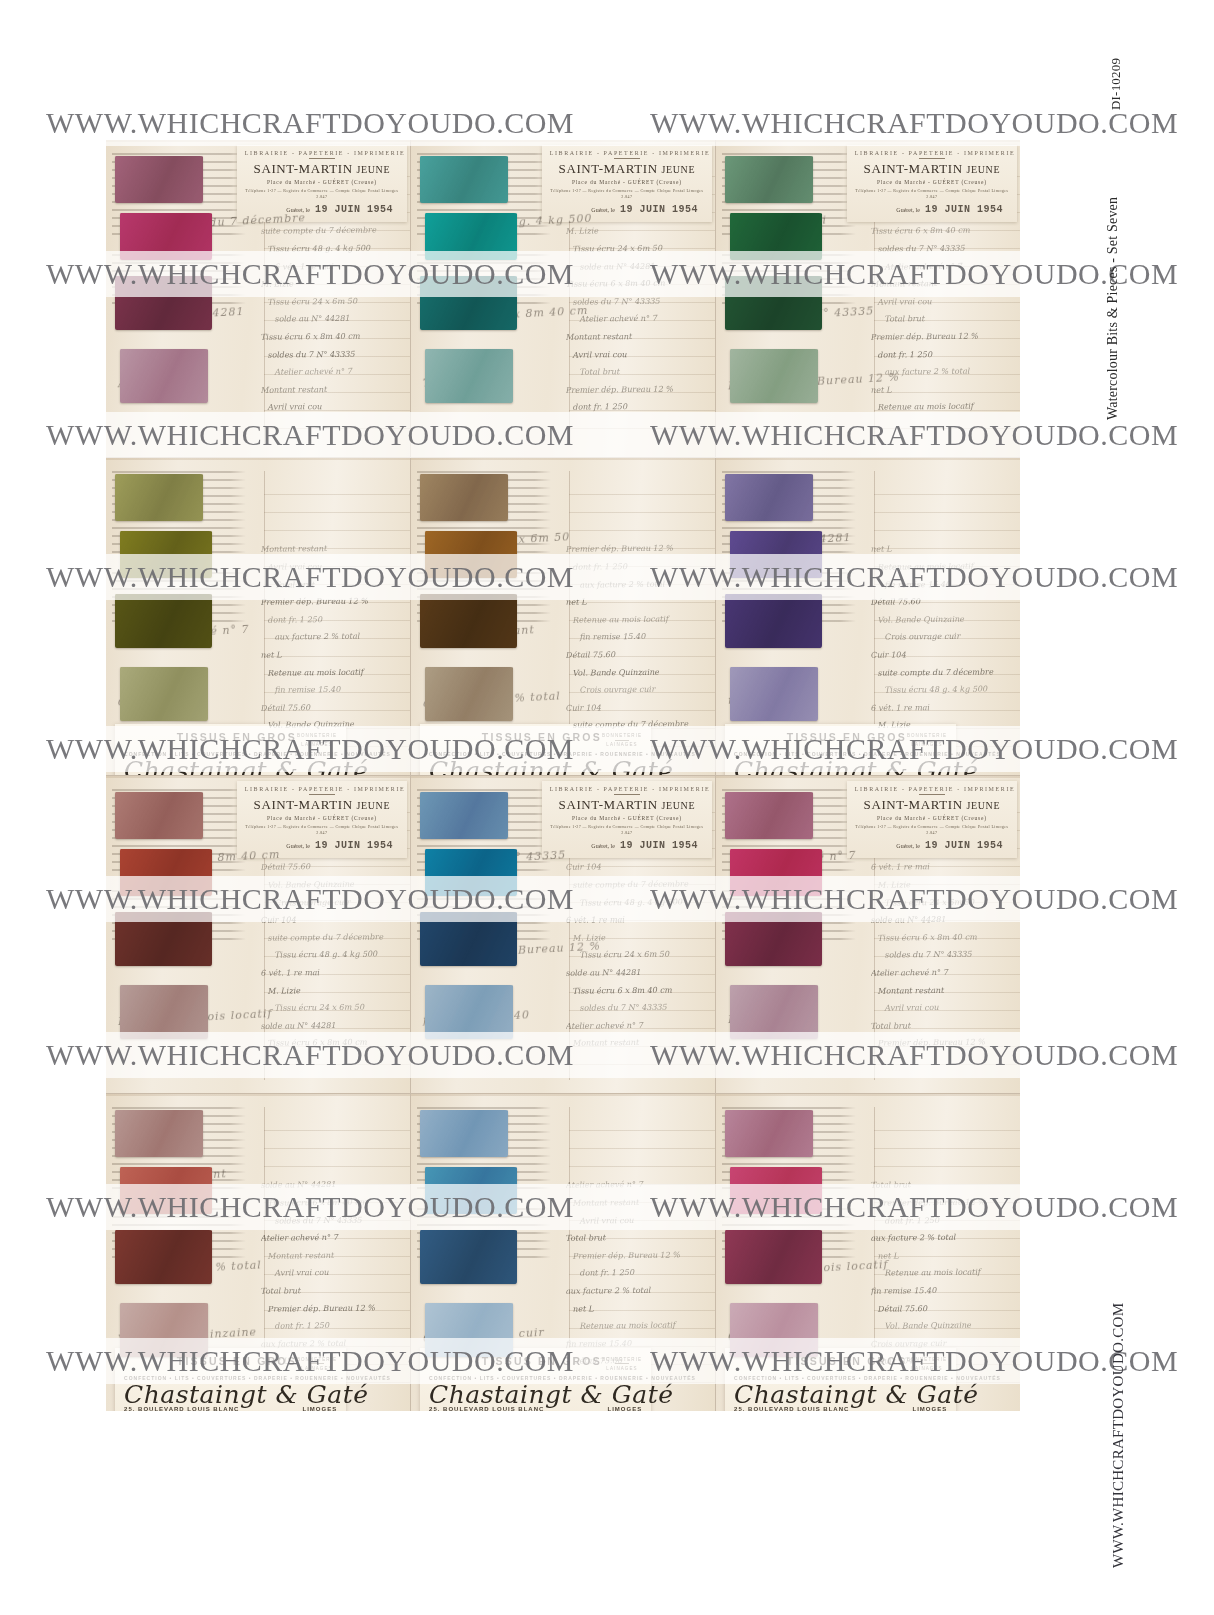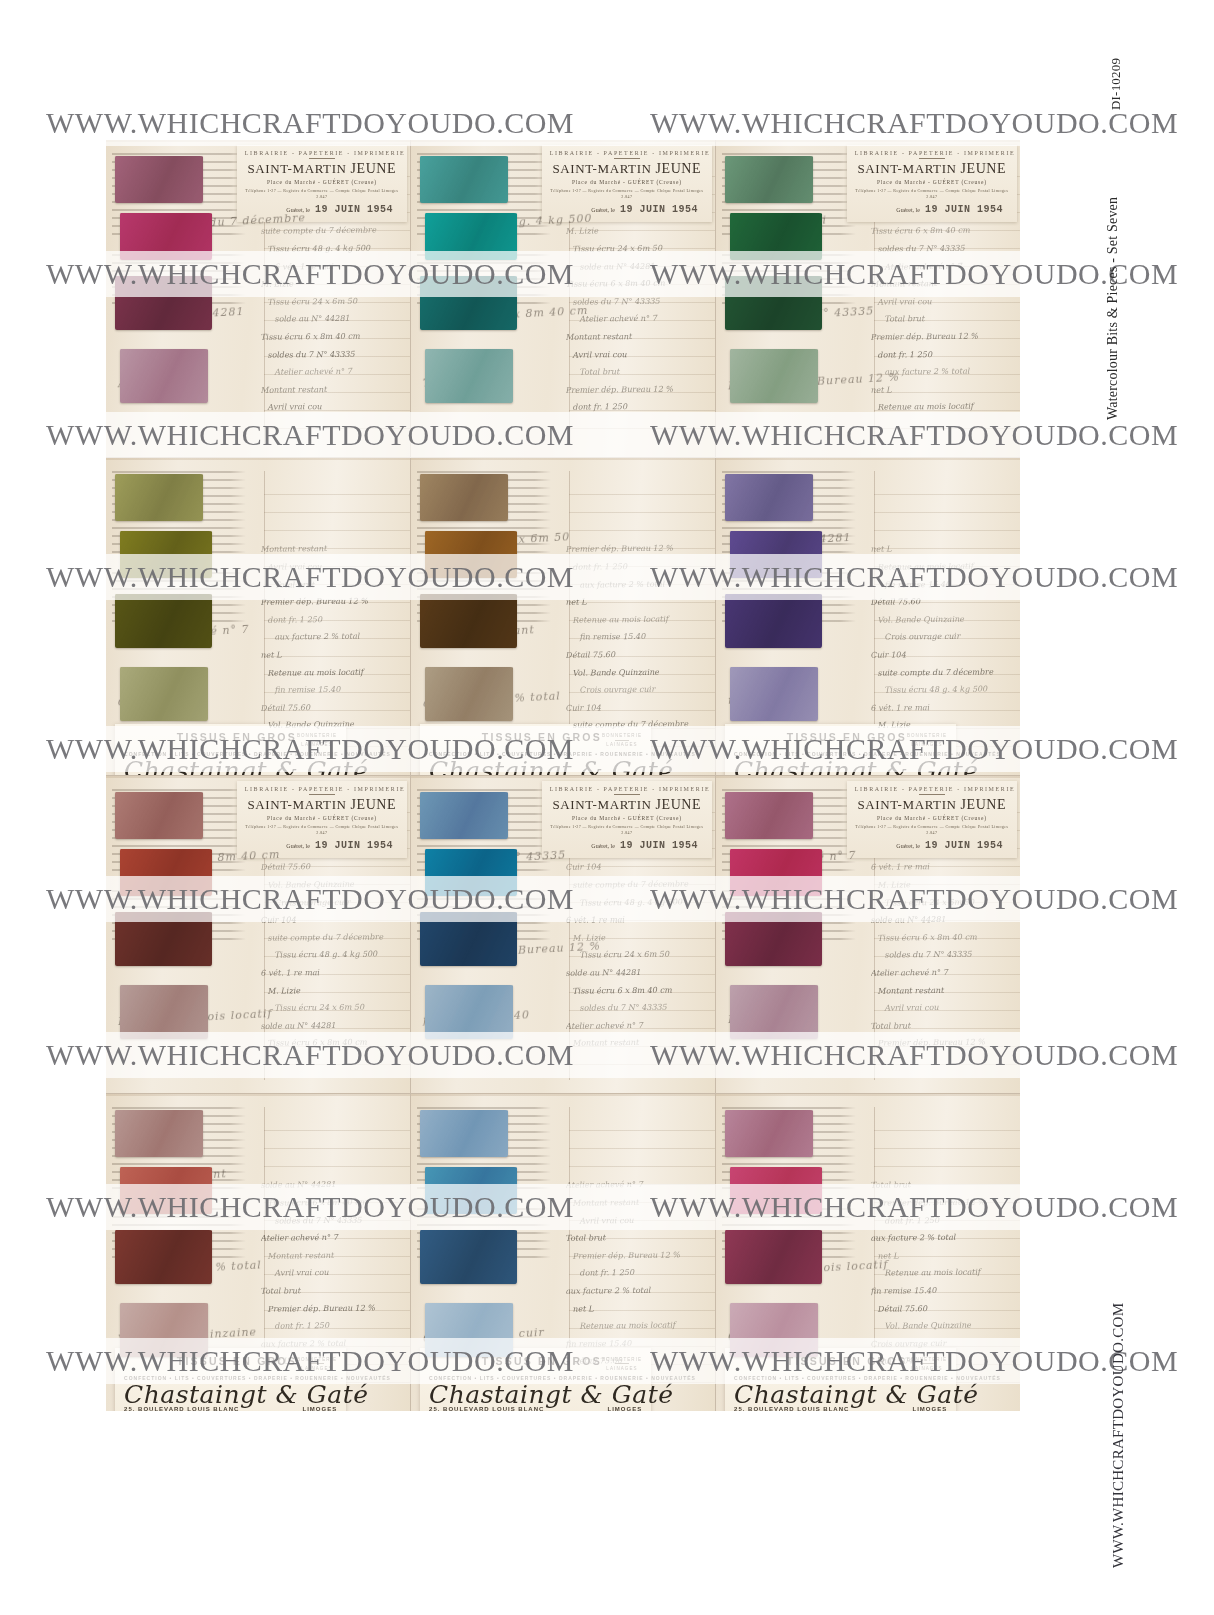--- a/index.html
+++ b/index.html
@@ -111,21 +111,21 @@
   }
   .lh-top {
     font-size: 6px; letter-spacing: 1.6px; text-transform: uppercase;
     color: #5c5144; white-space: nowrap; opacity:.85;
   }
   .lh-rule { height:1px; width:26px; margin:2px auto; background:#8d7f6c; }
   .lh-name {
     font-size: 13px; letter-spacing: .6px; font-variant: small-caps;
     color: #3c332a; white-space: nowrap;
   }
-  .lh-name .small { font-size: 14px; }
+  .lh-name .small { font-size: 10px; }
   .lh-addr { font-size: 5.5px; letter-spacing: .8px; color:#5c5144; margin-top:2px; }
   .lh-tiny { font-size: 4px; letter-spacing:.4px; color:#6b604f; margin-top:3px; line-height:1.5; }
   .lh-date {
     margin-top: 4px; font-size: 6px; color:#55493c;
     display:flex; justify-content:flex-end; align-items:baseline; gap:5px;
     padding-right:6px;
   }
   .lh-stamp {
     font-family:Liberation Mono, monospace; font-weight:700;
     font-size:10px; letter-spacing:.5px; color:#3b3228; opacity:.8;

